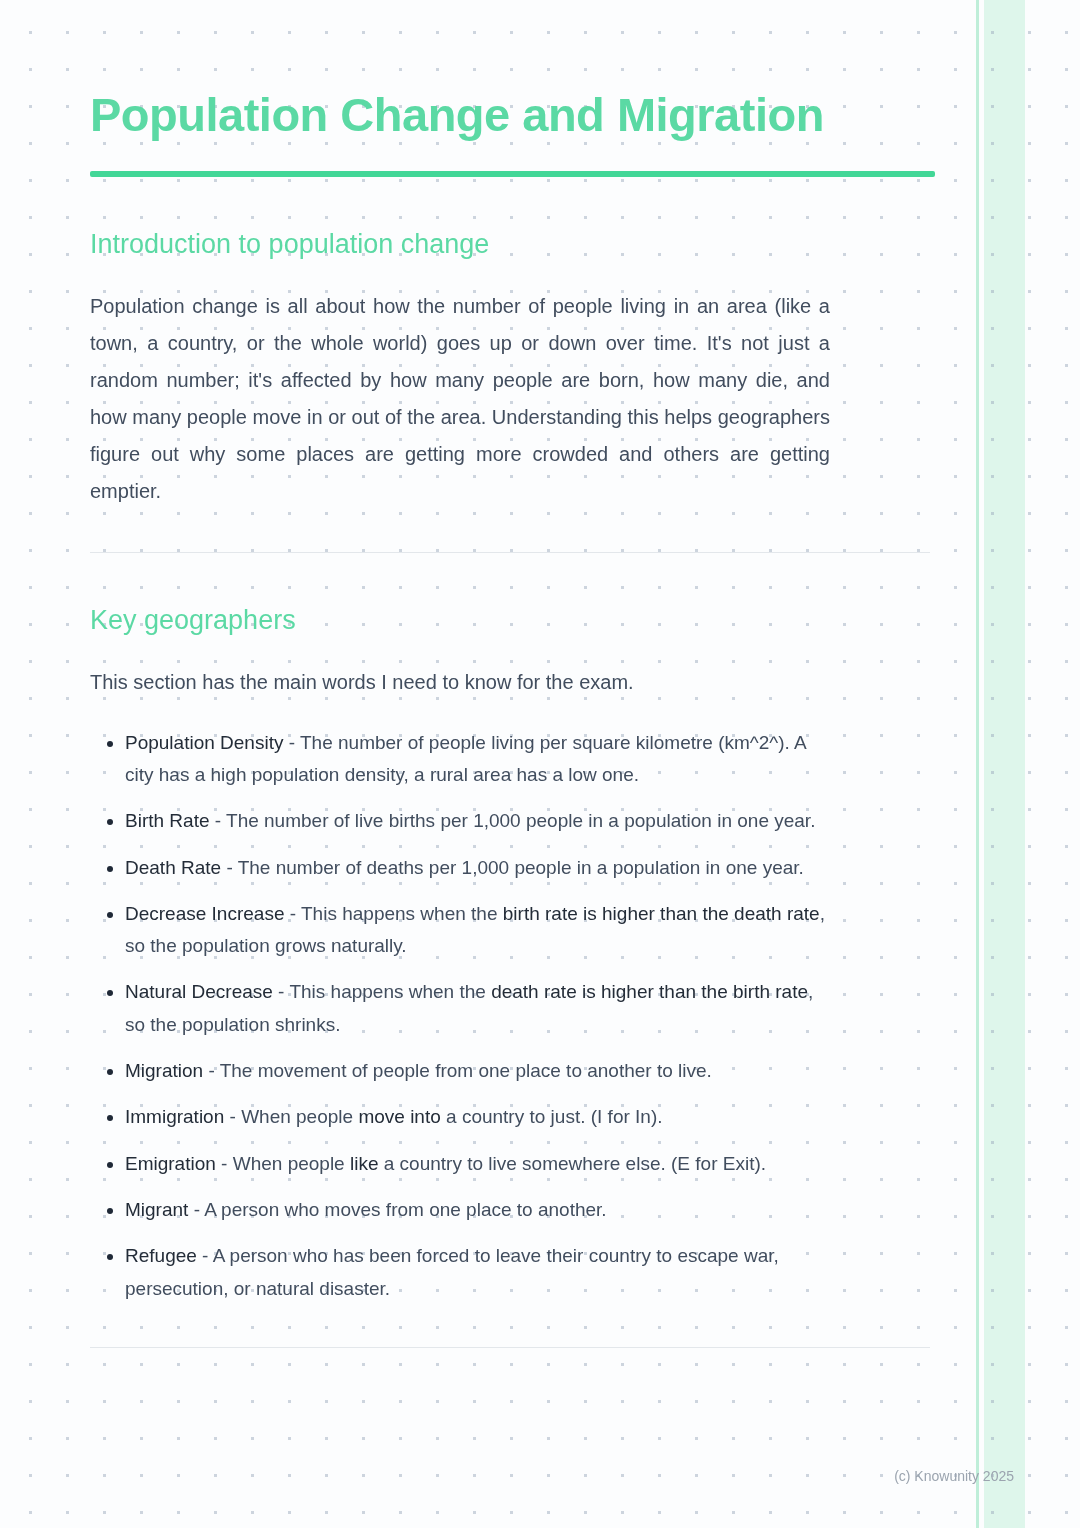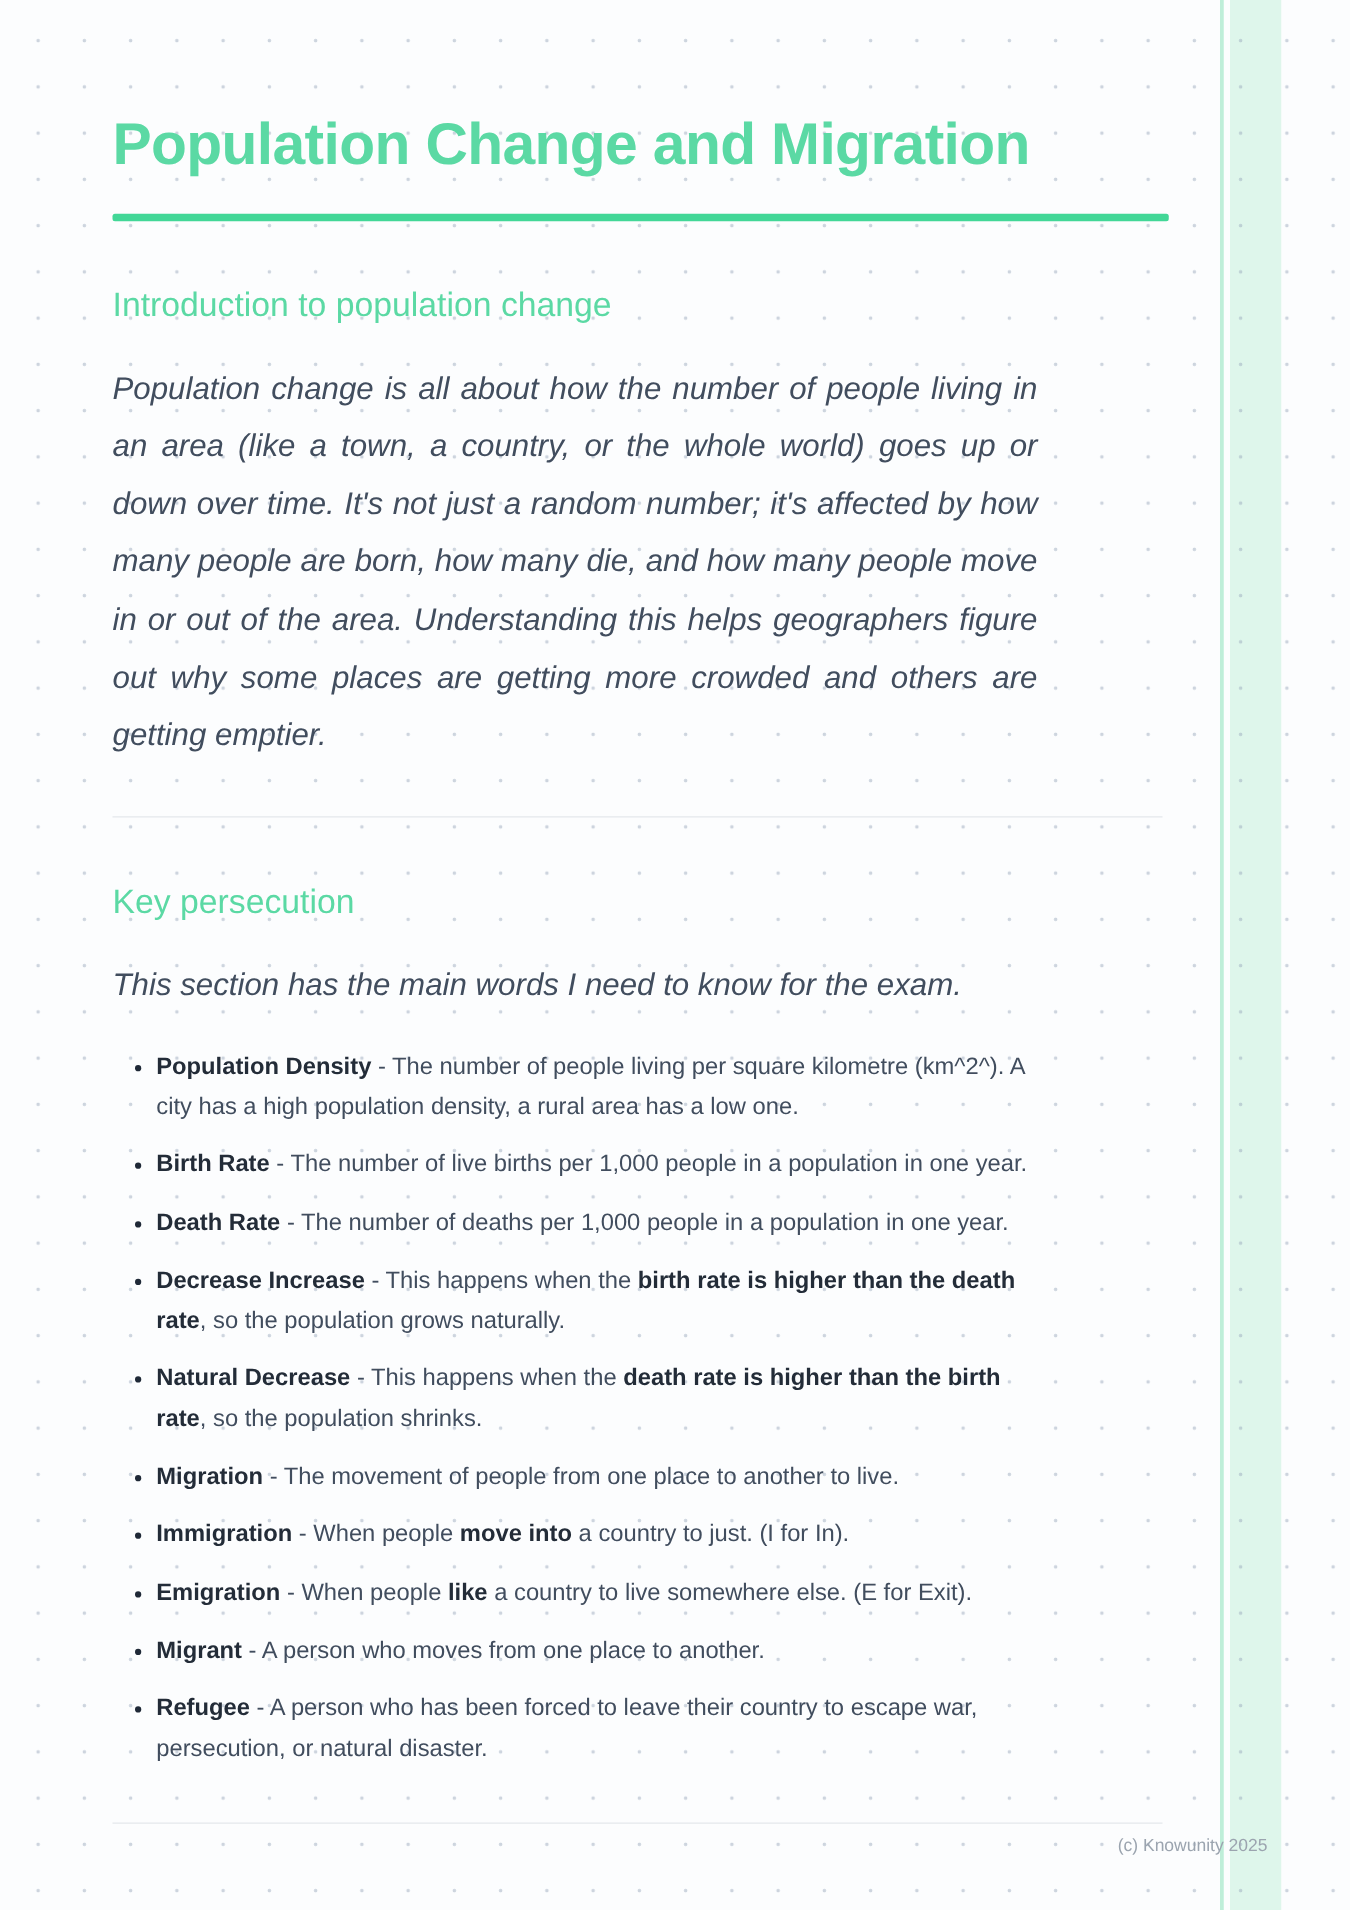--- a/index.html
+++ b/index.html
@@ -60,23 +60,22 @@
   }
   h2.section-heading{
     margin:52px 0 0;
     font-size:27px;
     font-weight:400;
     color:var(--accent-green);
   }
   p.body-text{
     margin:28px 0 0;
     width:740px;
-    font-size:25px;
+    font-size:20px;
     line-height:1.85;
-    font-style:italic;
   }
   p.justify{text-align:justify;}
   hr.divider{
     border:none;
     border-top:1px solid var(--divider);
     margin:42px 0 0;
     width:840px;
   }
   ul.def-list{
     margin:26px 0 0;
@@ -84,21 +83,21 @@
     width:740px;
     list-style:disc;
   }
   ul.def-list li{
     font-size:19px;
     line-height:1.7;
     margin-bottom:14px;
     color:var(--text);
   }
   ul.def-list li::marker{color:#1f2937;}
-  ul.def-list strong{color:var(--strong-text);font-weight:700;}
+  ul.def-list strong{color:var(--strong-text);font-weight:400;}
   .footer{
     position:absolute;right:66px;bottom:44px;
     font-size:14px;
     color:var(--muted);
     z-index:3;
   }
 </style>
 </head>
 <body>
 
@@ -108,21 +107,21 @@
 
 <div class="content">
   <h1 class="page-title">Population Change and Migration</h1>
   <div class="title-rule"></div>
 
   <h2 class="section-heading">Introduction to population change</h2>
   <p class="body-text justify">Population change is all about how the number of people living in an area (like a town, a country, or the whole world) goes up or down over time. It's not just a random number; it's affected by how many people are born, how many die, and how many people move in or out of the area. Understanding this helps geographers figure out why some places are getting more crowded and others are getting emptier.</p>
 
   <hr class="divider">
 
-  <h2 class="section-heading">Key persecution</h2>
+  <h2 class="section-heading">Key geographers</h2>
   <p class="body-text">This section has the main words I need to know for the exam.</p>
 
   <ul class="def-list">
       <li><strong>Population Density</strong><span> - The number of people living per square kilometre (km^2^). A city has a high population density, a rural area has a low one.</span></li>
       <li><strong>Birth Rate</strong><span> - The number of live births per 1,000 people in a population in one year.</span></li>
       <li><strong>Death Rate</strong><span> - The number of deaths per 1,000 people in a population in one year.</span></li>
       <li><strong>Decrease Increase</strong><span> - This happens when the </span><strong>birth rate is higher than the death rate</strong><span>, so the population grows naturally.</span></li>
       <li><strong>Natural Decrease</strong><span> - This happens when the </span><strong>death rate is higher than the birth rate</strong><span>, so the population shrinks.</span></li>
       <li><strong>Migration</strong><span> - The movement of people from one place to another to live.</span></li>
       <li><strong>Immigration</strong><span> - When people </span><strong>move into</strong><span> a country to just. (I for In).</span></li>

